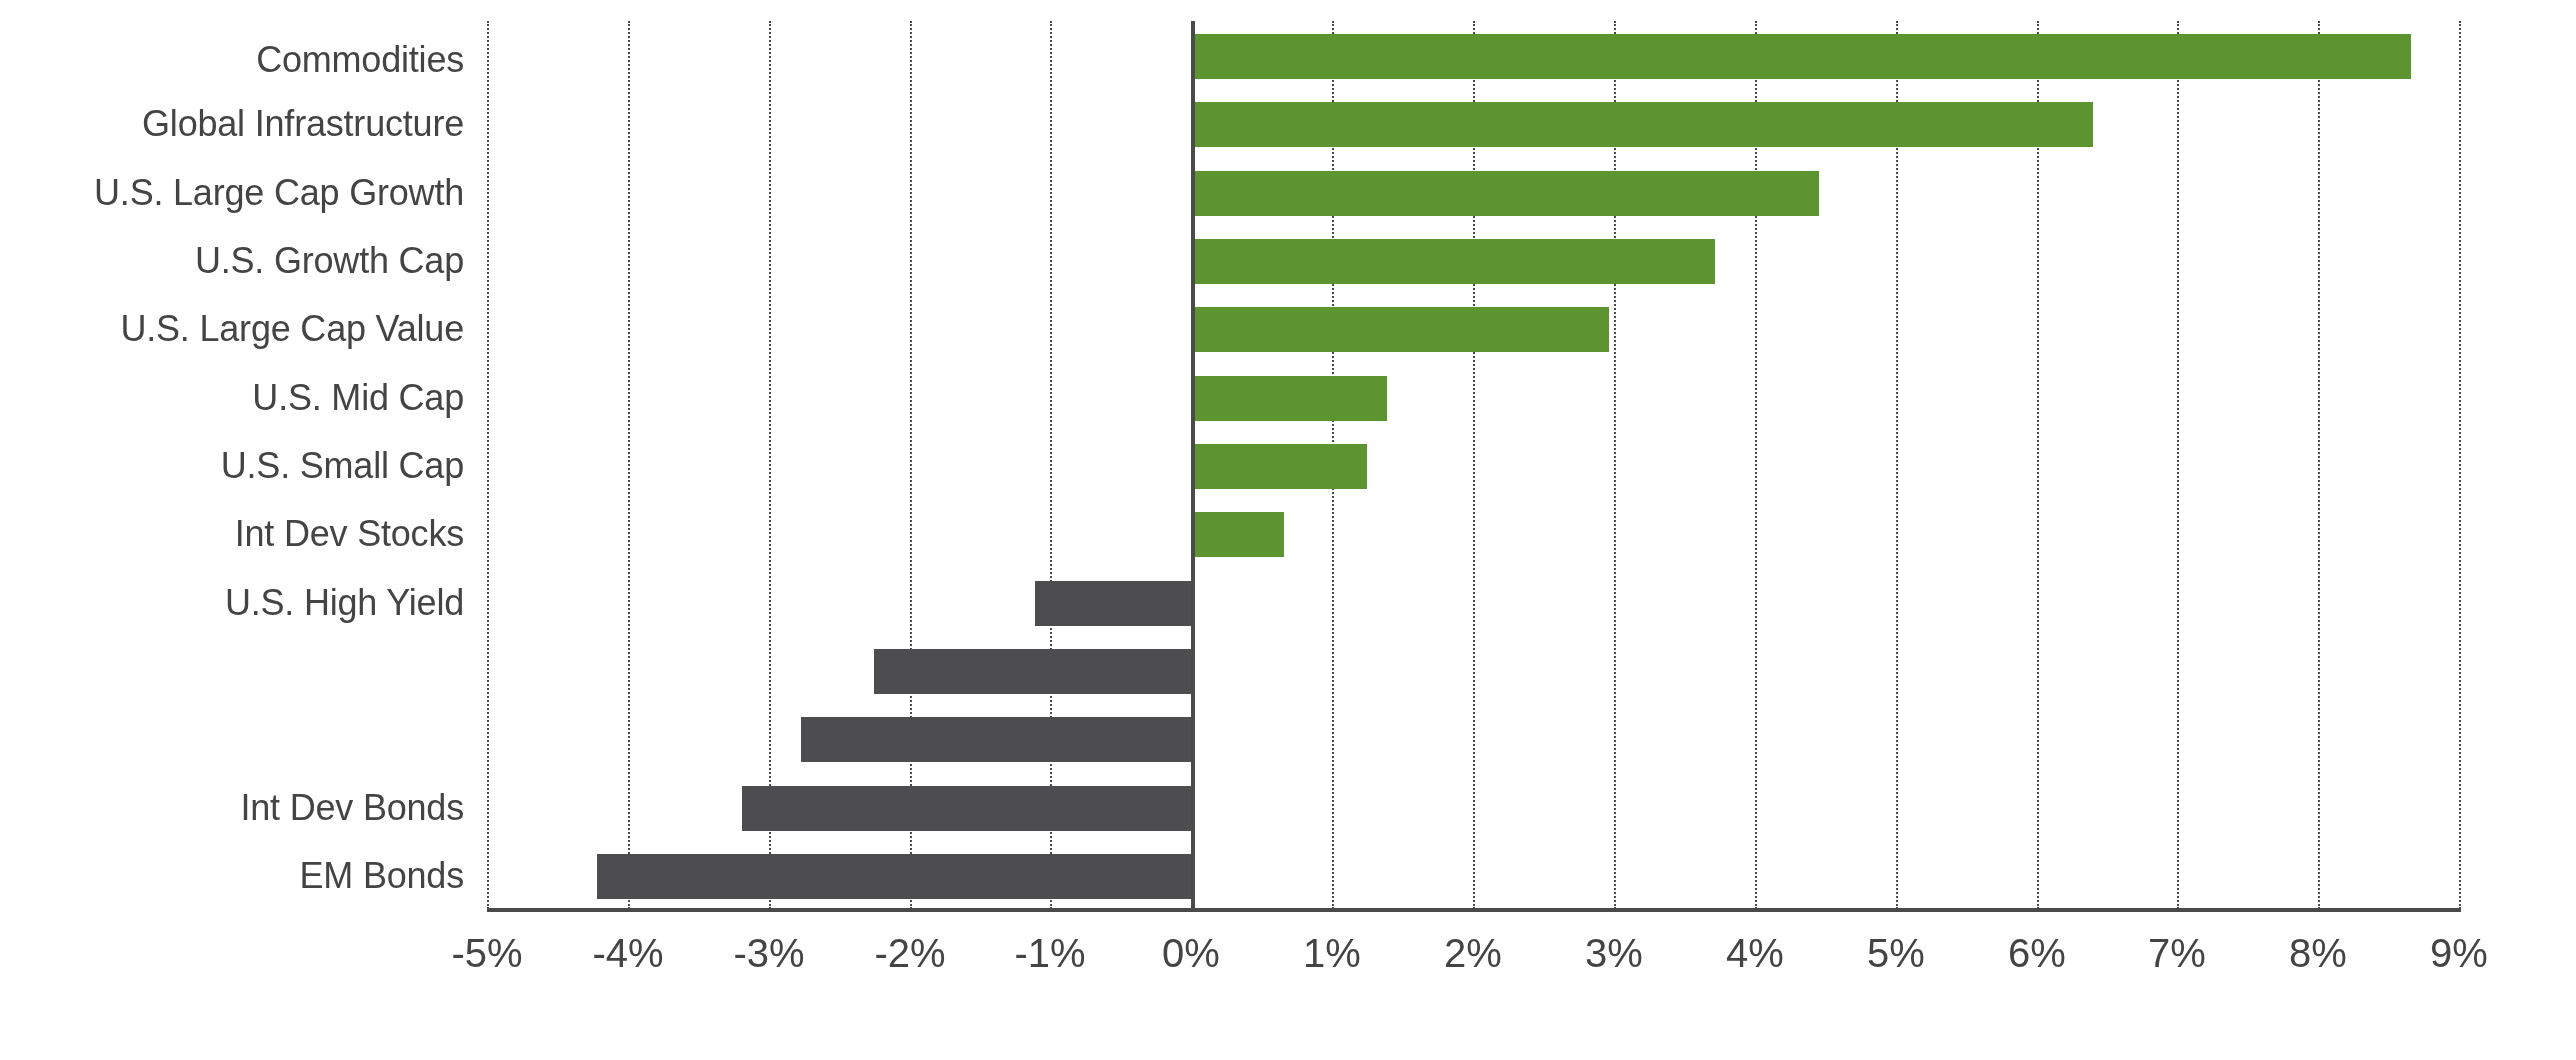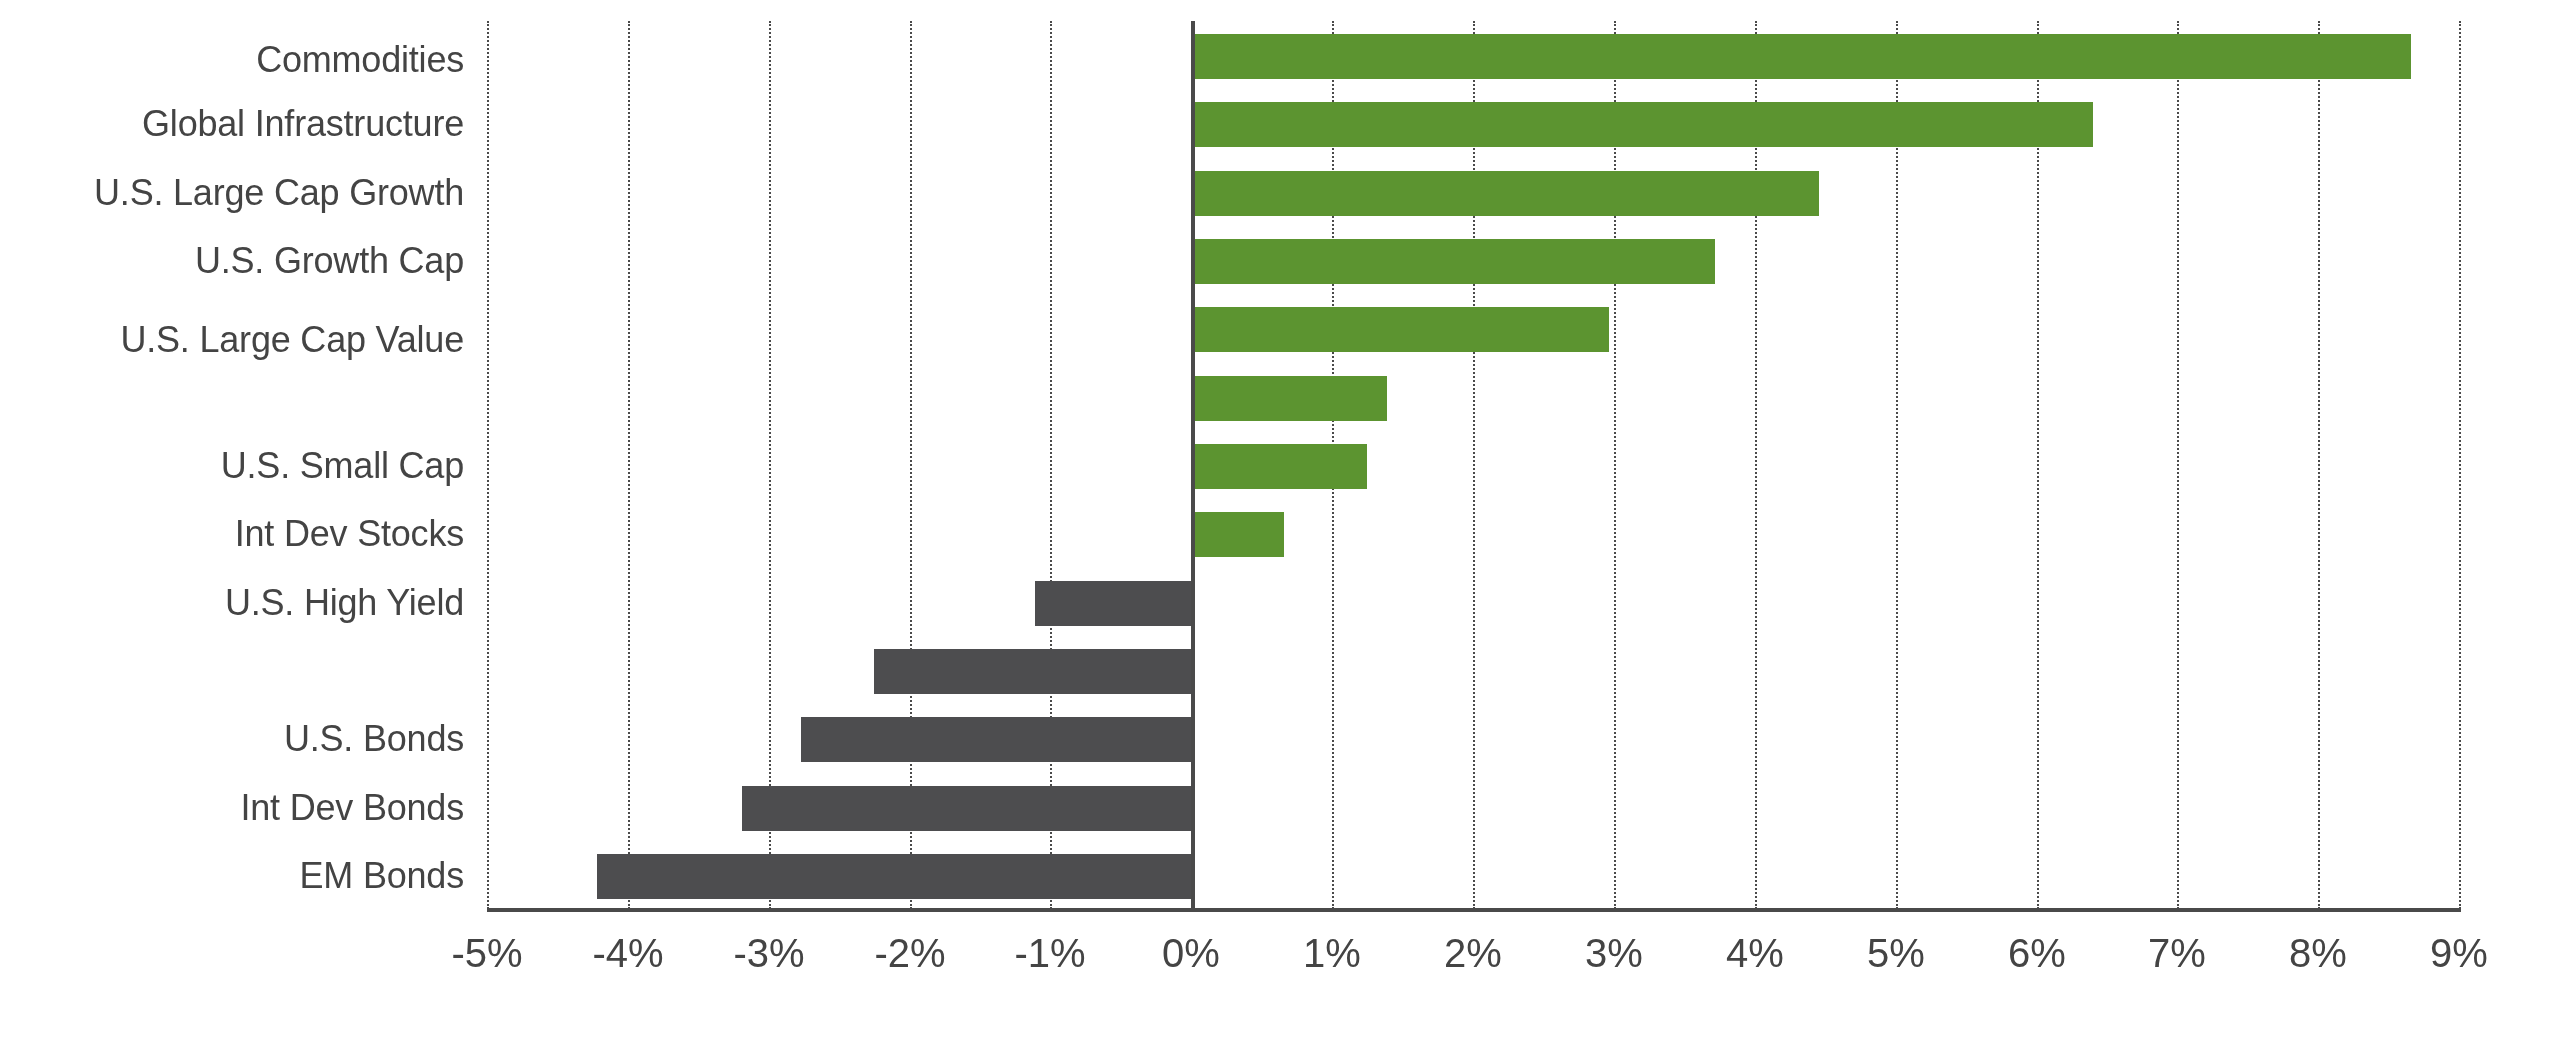--- a/index.html
+++ b/index.html
@@ -112,25 +112,25 @@
 </head>
 <body>
 
 <div id="chart-root">
 
   <div id="cat-labels">
       <div class="cat-label" style="top: 4px;">Commodities</div>
       <div class="cat-label" style="top: 68px;">Global Infrastructure</div>
       <div class="cat-label" style="top: 137px;">U.S. Large Cap Growth</div>
       <div class="cat-label" style="top: 205px;">U.S. Growth Cap</div>
-      <div class="cat-label" style="top: 284px;">U.S. Large Cap Value</div>
+      <div class="cat-label" style="top: 273px;">U.S. Large Cap Value</div>
+      <div class="cat-label" style="top: 342px;">U.S. Mid Cap</div>
       <div class="cat-label" style="top: 410px;">U.S. Small Cap</div>
       <div class="cat-label" style="top: 478px;">Int Dev Stocks</div>
       <div class="cat-label" style="top: 547px;">U.S. High Yield</div>
-      <div class="cat-label" style="top: 683px;">U.S. Bonds</div>
       <div class="cat-label" style="top: 752px;">Int Dev Bonds</div>
       <div class="cat-label" style="top: 820px;">EM Bonds</div>
     </div>
 
   <div id="plot">
       <div class="gridline" style="left: 0px;"></div>
       <div class="gridline" style="left: 141px;"></div>
       <div class="gridline" style="left: 282px;"></div>
       <div class="gridline" style="left: 423px;"></div>
       <div class="gridline" style="left: 563px;"></div>

